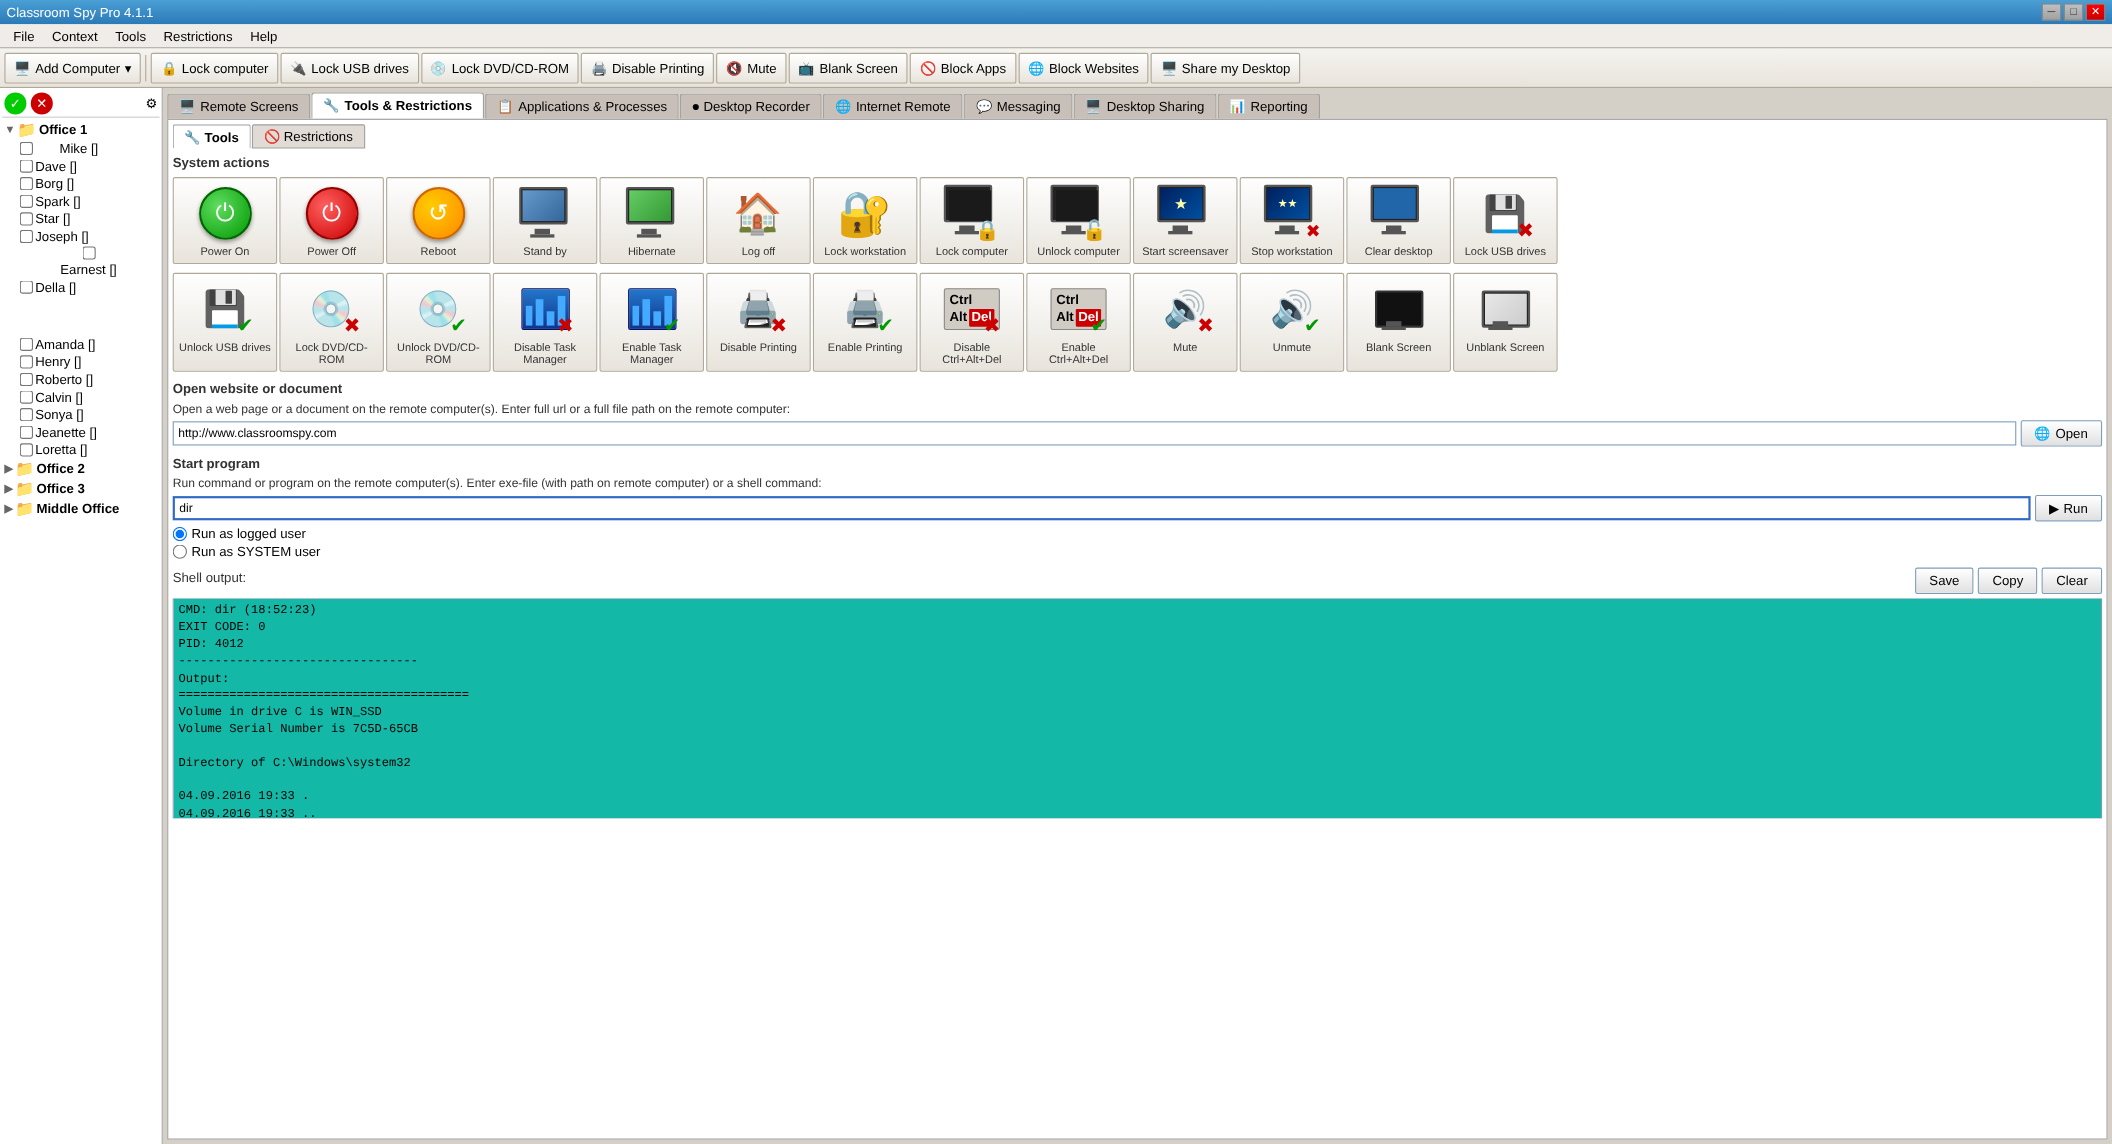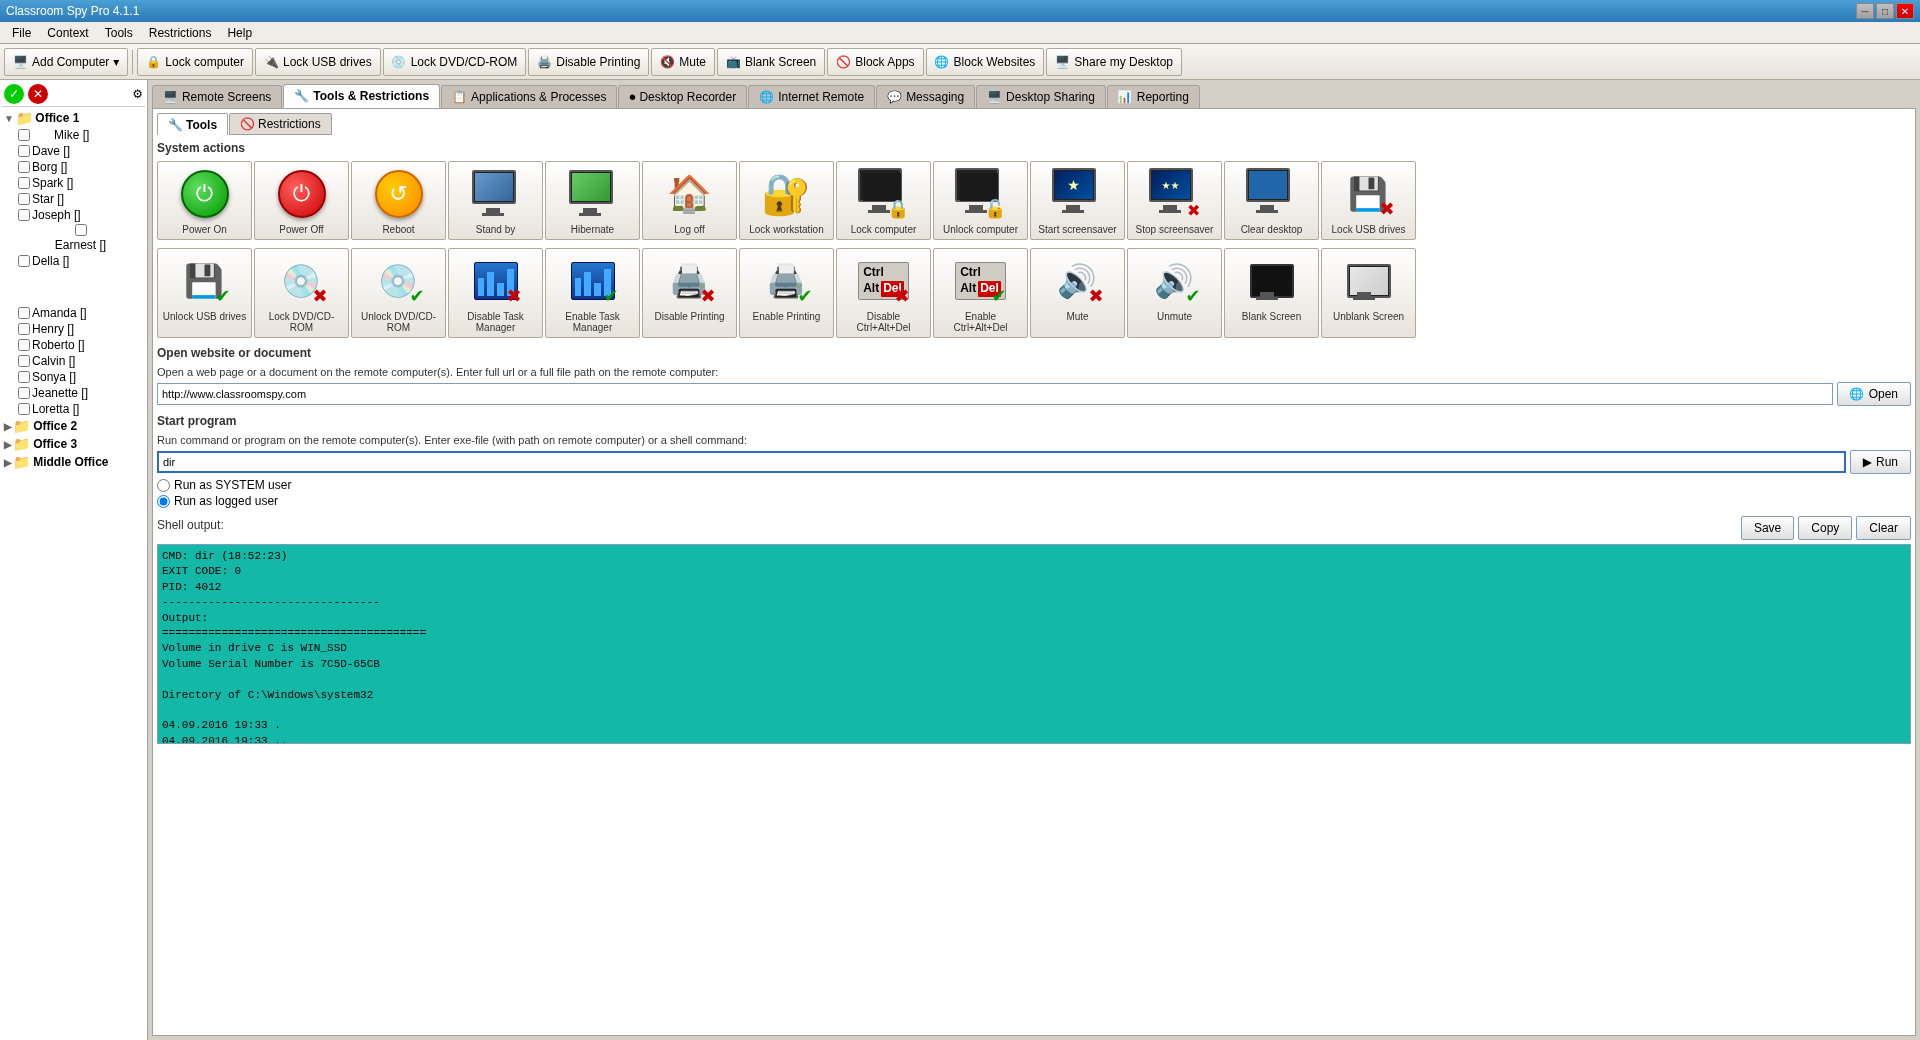--- a/index.html
+++ b/index.html
@@ -550,21 +550,21 @@
                 <div style="width:44px;height:34px;background:#222;border:2px solid #555;border-radius:2px;position:absolute;top:0;left:0;display:flex;align-items:center;justify-content:center;">
                   <div style="width:38px;height:28px;background:linear-gradient(135deg,#002060,#0050a0);display:flex;align-items:center;justify-content:center;">
                     <span style="color:#ffffaa;font-size:10px;">★★</span>
                   </div>
                 </div>
                 <div style="width:14px;height:5px;background:#555;position:absolute;bottom:10px;left:14px;"></div>
                 <div style="width:22px;height:3px;background:#555;position:absolute;bottom:7px;left:10px;"></div>
                 <div style="position:absolute;bottom:0;right:0;font-size:16px;color:#cc0000;">✖</div>
               </div>
             </div>
-            <div class="action-label">Stop screensaver</div>
+            <div class="action-label">Stop workstation</div>
           </div>
 
           <div class="action-btn">
             <div class="action-icon">
               <div style="position:relative;width:52px;height:52px;">
                 <div style="width:44px;height:34px;background:#222;border:2px solid #555;border-radius:2px;position:absolute;top:0;left:0;display:flex;align-items:center;justify-content:center;">
                   <div style="width:38px;height:28px;background:#2266aa;"></div>
                 </div>
                 <div style="width:14px;height:5px;background:#555;position:absolute;bottom:10px;left:14px;"></div>
                 <div style="width:22px;height:3px;background:#555;position:absolute;bottom:7px;left:10px;"></div>
@@ -763,26 +763,26 @@
         <div class="field-label" style="margin-bottom:4px;color:#333;font-size:11px;">Run command or program on the remote computer(s). Enter exe-file (with path on remote computer) or a shell command:</div>
         <div class="inline-url-row">
           <input type="text" class="text-input" value="dir" style="flex: 1 1 0%; height: 22px; border: 2px solid rgb(49, 106, 197);">
           <button class="action-button">
             <span>▶</span>
             <span>Run</span>
           </button>
         </div>
         <div class="radio-group">
           <div class="radio-item">
+            <input type="radio" name="run-as" checked="" style="">
+            <span>Run as logged user</span>
+          </div>
+          <div class="radio-item">
             <input type="radio" name="run-as" style="">
             <span>Run as SYSTEM user</span>
-          </div>
-          <div class="radio-item">
-            <input type="radio" name="run-as" checked="" style="">
-            <span>Run as logged user</span>
           </div>
         </div>
       </div>
 
       <div>
         <div style="display:flex;align-items:center;justify-content:space-between;margin-bottom:4px;">
           <span class="section-title" style="font-weight:normal;">Shell output:</span>
           <div class="shell-btn-row" style="margin-bottom:0;">
             <button class="action-button">
               <span>Save</span>

